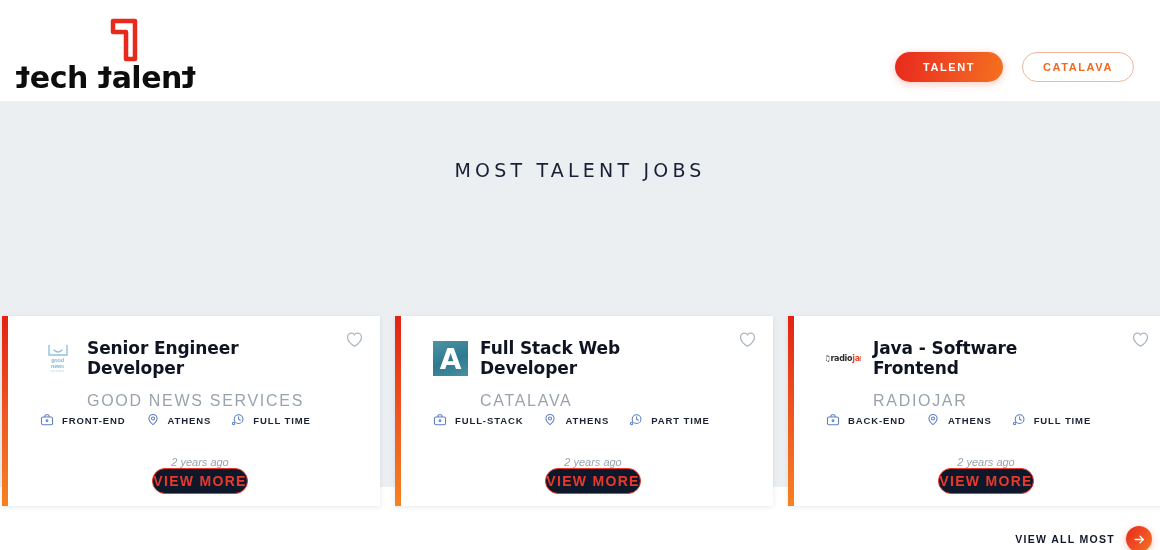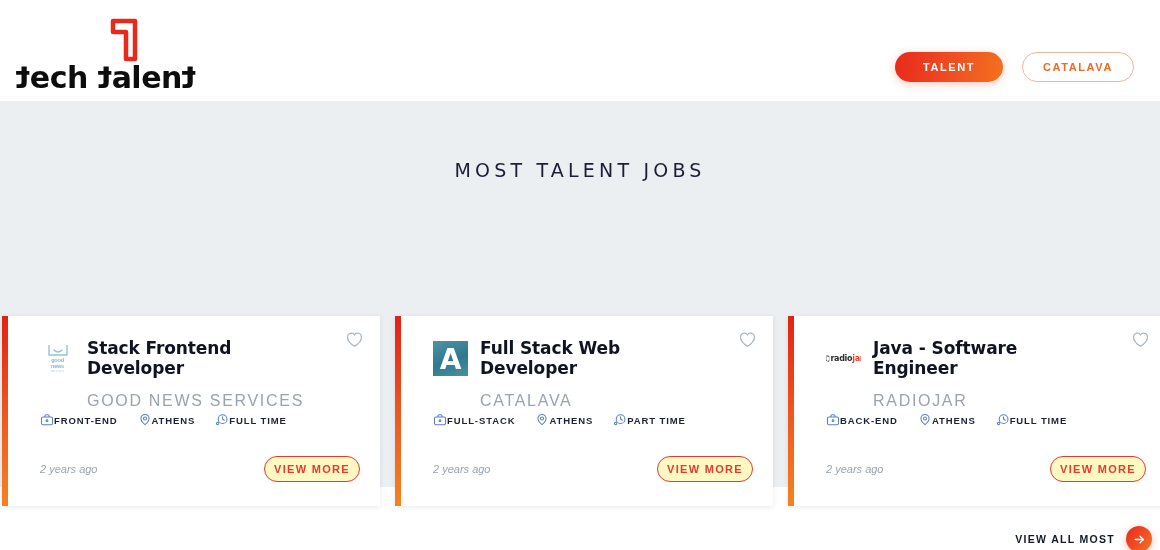--- a/index.html
+++ b/index.html
@@ -185,50 +185,51 @@
   }
 
   .meta-row {
     position: absolute;
     left: 38px; top: 97px;
     display: flex;
     align-items: center;
     gap: 20px;
   }
   .meta {
-    display: flex; align-items: center; gap: 0;
+    display: flex; align-items: center; gap: 8px;
     font-size: 9.5px;
     font-weight: 700;
     letter-spacing: 0.9px;
     color: #1b2233;
     white-space: nowrap;
     font-family: "Liberation Sans", sans-serif;
   }
   .meta svg { display: block; }
 
   .card-foot {
     position: absolute;
     left: 38px; right: 20px; top: 140px;
     display: flex;
     align-items: center;
     justify-content: space-between;
+    flex-direction: column;
   }
   .posted {
     font-size: 11px;
     font-style: italic;
     color: #9aa3ad;
     font-family: "Liberation Sans", sans-serif;
   }
   .btn-view {
     width: 96px; height: 26px;
     border: 1px solid #e8392a;
     border-radius: 14px;
     color: #e8392a;
-    background: #fef9c3;
-    font-size: 11px;
+    background: #0f172a;
+    font-size: 14px;
     font-weight: 700;
     letter-spacing: 1.3px;
     display: flex; align-items: center; justify-content: center;
     cursor: pointer;
     font-family: "Liberation Sans", sans-serif;
   }
 
   
   .view-all {
     position: absolute;
@@ -293,21 +294,21 @@
             <div class="gn-inner">
               <svg width="22" height="13" viewBox="0 0 22 13" fill="none" stroke="#8fc4dd" stroke-width="1.4">
                 <path d="M2 1 V11 H20 V1"></path>
                 <path d="M7 6 Q11 10 15 6" stroke-linecap="round"></path>
               </svg>
               <div class="gn-txt">good<br>news</div>
               <div class="gn-sub">services</div>
             </div>
           </div>
           <div>
-            <div class="card-title">Stack Frontend Developer</div>
+            <div class="card-title">Senior Engineer Developer</div>
             <div class="card-company">GOOD NEWS SERVICES</div>
           </div>
         </div>
 
         <div class="meta-row">
           <div class="meta">
             <span>
               <svg width="14" height="14" viewBox="0 0 24 24" fill="none" stroke="#5b7fc4" stroke-width="1.8">
                 <rect x="2.5" y="7" width="19" height="13" rx="2.5"></rect>
                 <path d="M8.5 7 V5 a2 2 0 0 1 2-2 h3 a2 2 0 0 1 2 2 V7"></path>
@@ -407,21 +408,21 @@
         <svg width="19" height="19" viewBox="0 0 24 24" fill="none" stroke="#aab6c2" stroke-width="1.6">
           <path d="M12 20.5 C12 20.5 3.2 15 3.2 9 C3.2 5.8 5.6 3.8 8.2 3.8 C10 3.8 11.3 4.8 12 6 C12.7 4.8 14 3.8 15.8 3.8 C18.4 3.8 20.8 5.8 20.8 9 C20.8 15 12 20.5 12 20.5 Z"></path>
         </svg>
       </span>
       <div class="card-inner">
         <div class="card-head">
           <div class="co-logo rj">
             <span class="rj-inner">♫radio<em>jar</em></span>
           </div>
           <div>
-            <div class="card-title">Java - Software Engineer</div>
+            <div class="card-title">Java - Software Frontend</div>
             <div class="card-company">RADIOJAR</div>
           </div>
         </div>
 
         <div class="meta-row">
           <div class="meta">
             <span>
               <svg width="14" height="14" viewBox="0 0 24 24" fill="none" stroke="#5b7fc4" stroke-width="1.8">
                 <rect x="2.5" y="7" width="19" height="13" rx="2.5"></rect>
                 <path d="M8.5 7 V5 a2 2 0 0 1 2-2 h3 a2 2 0 0 1 2 2 V7"></path>

